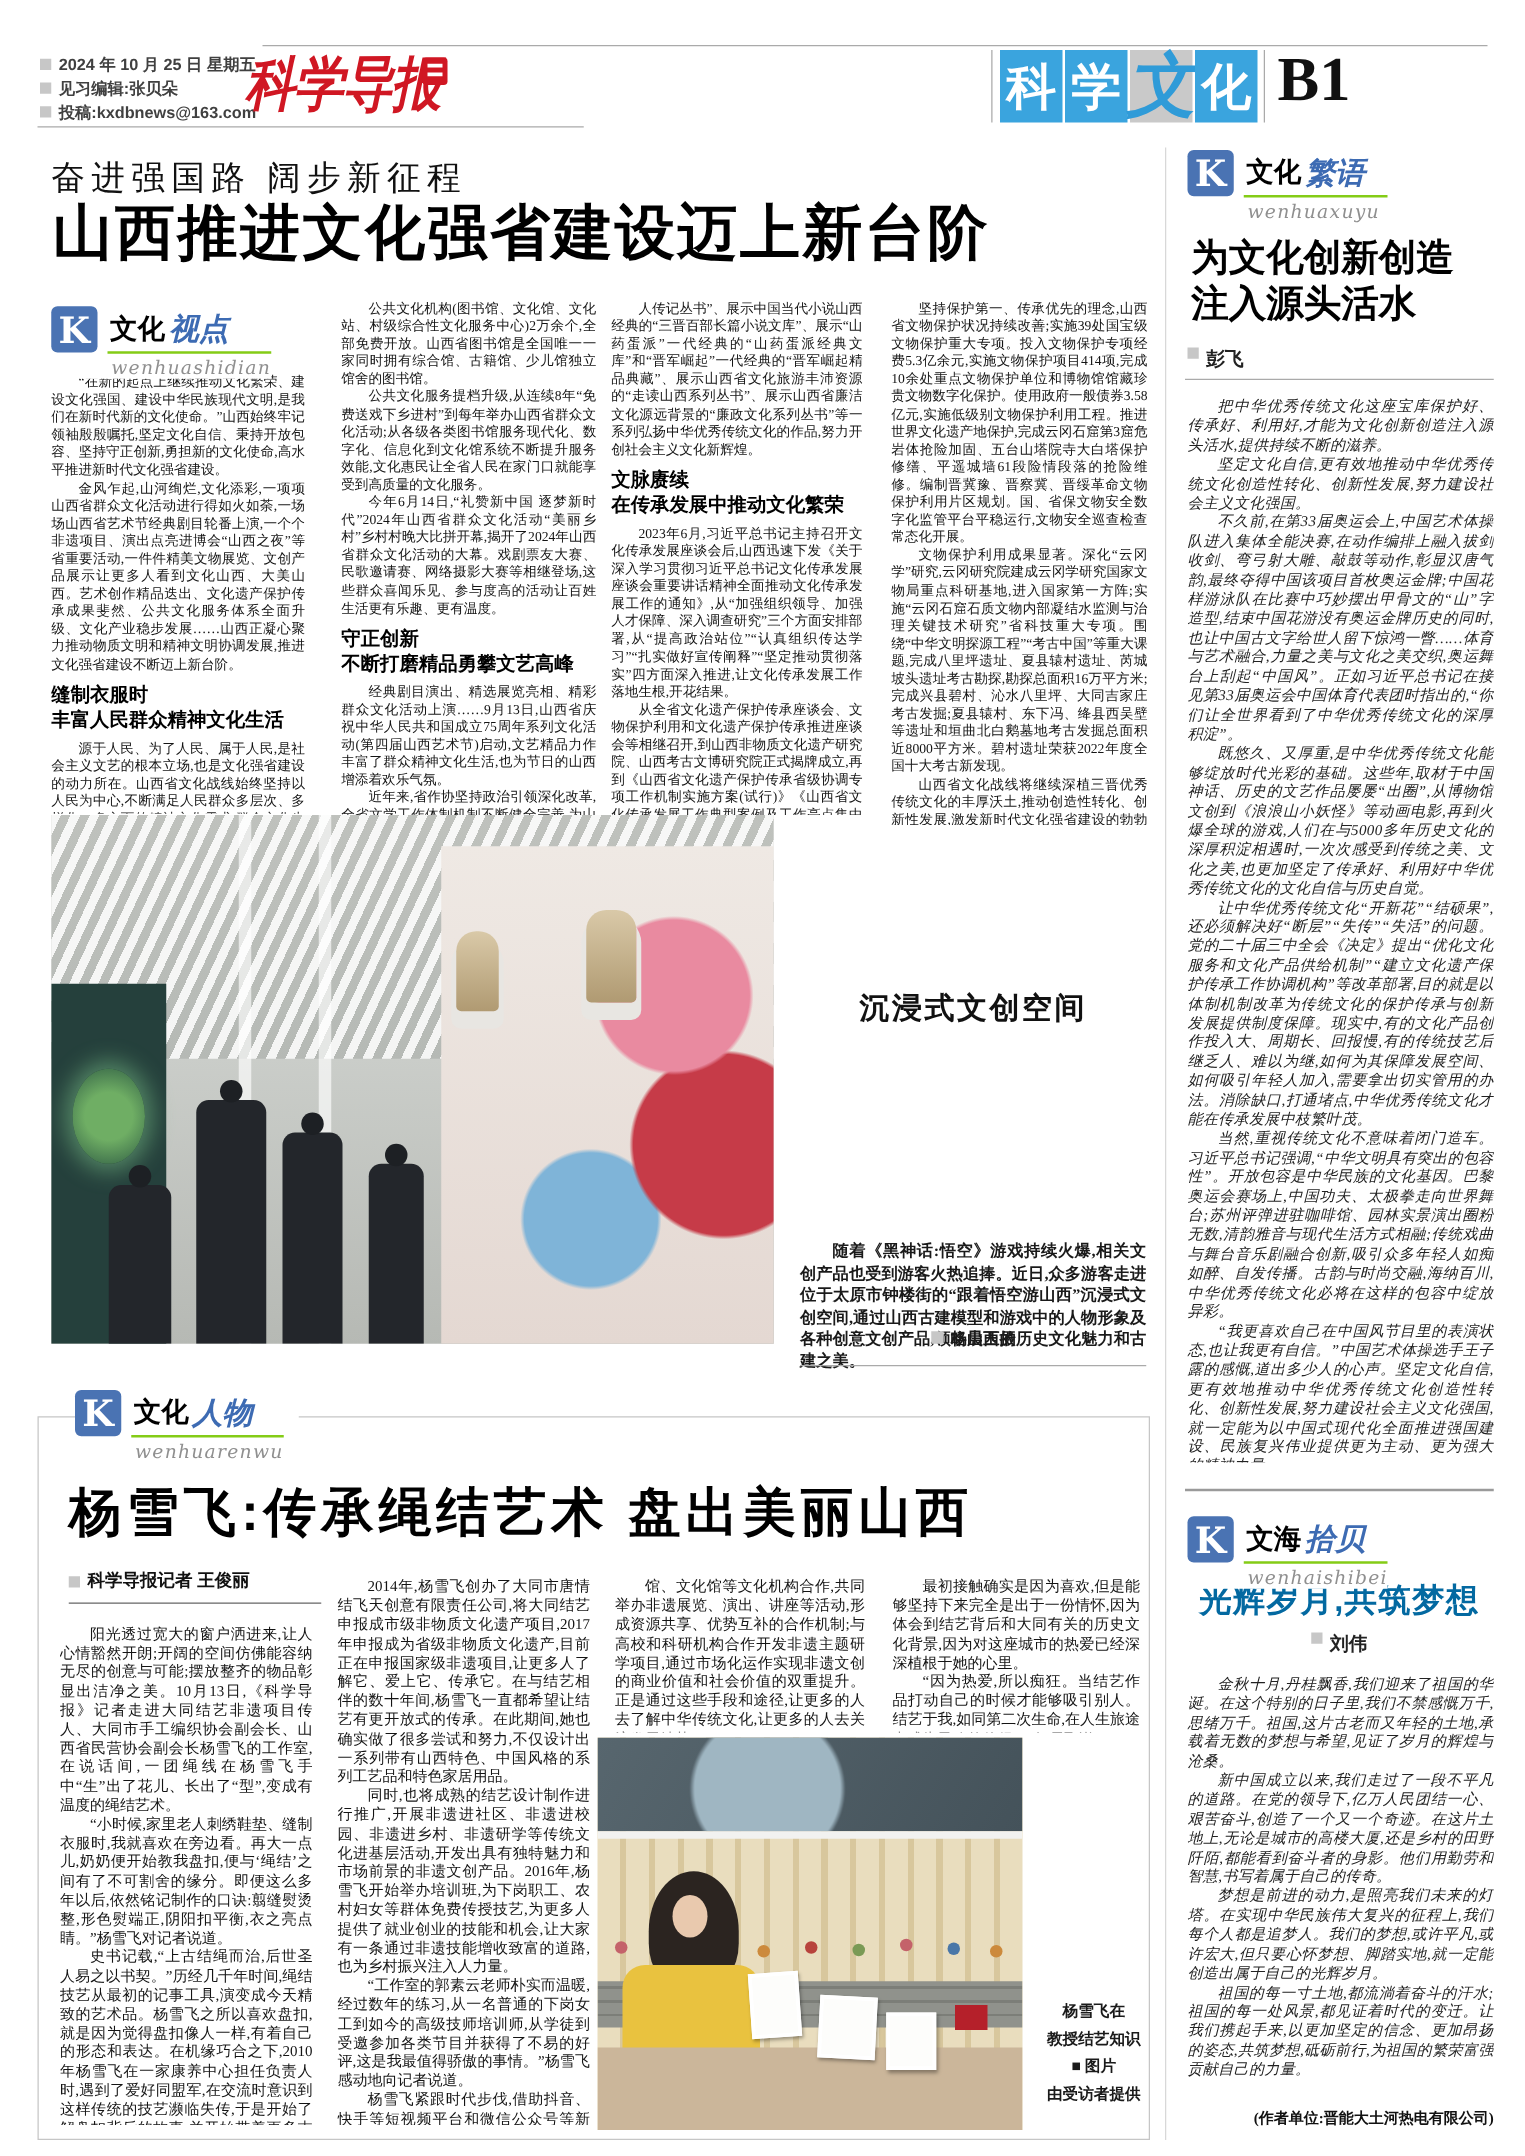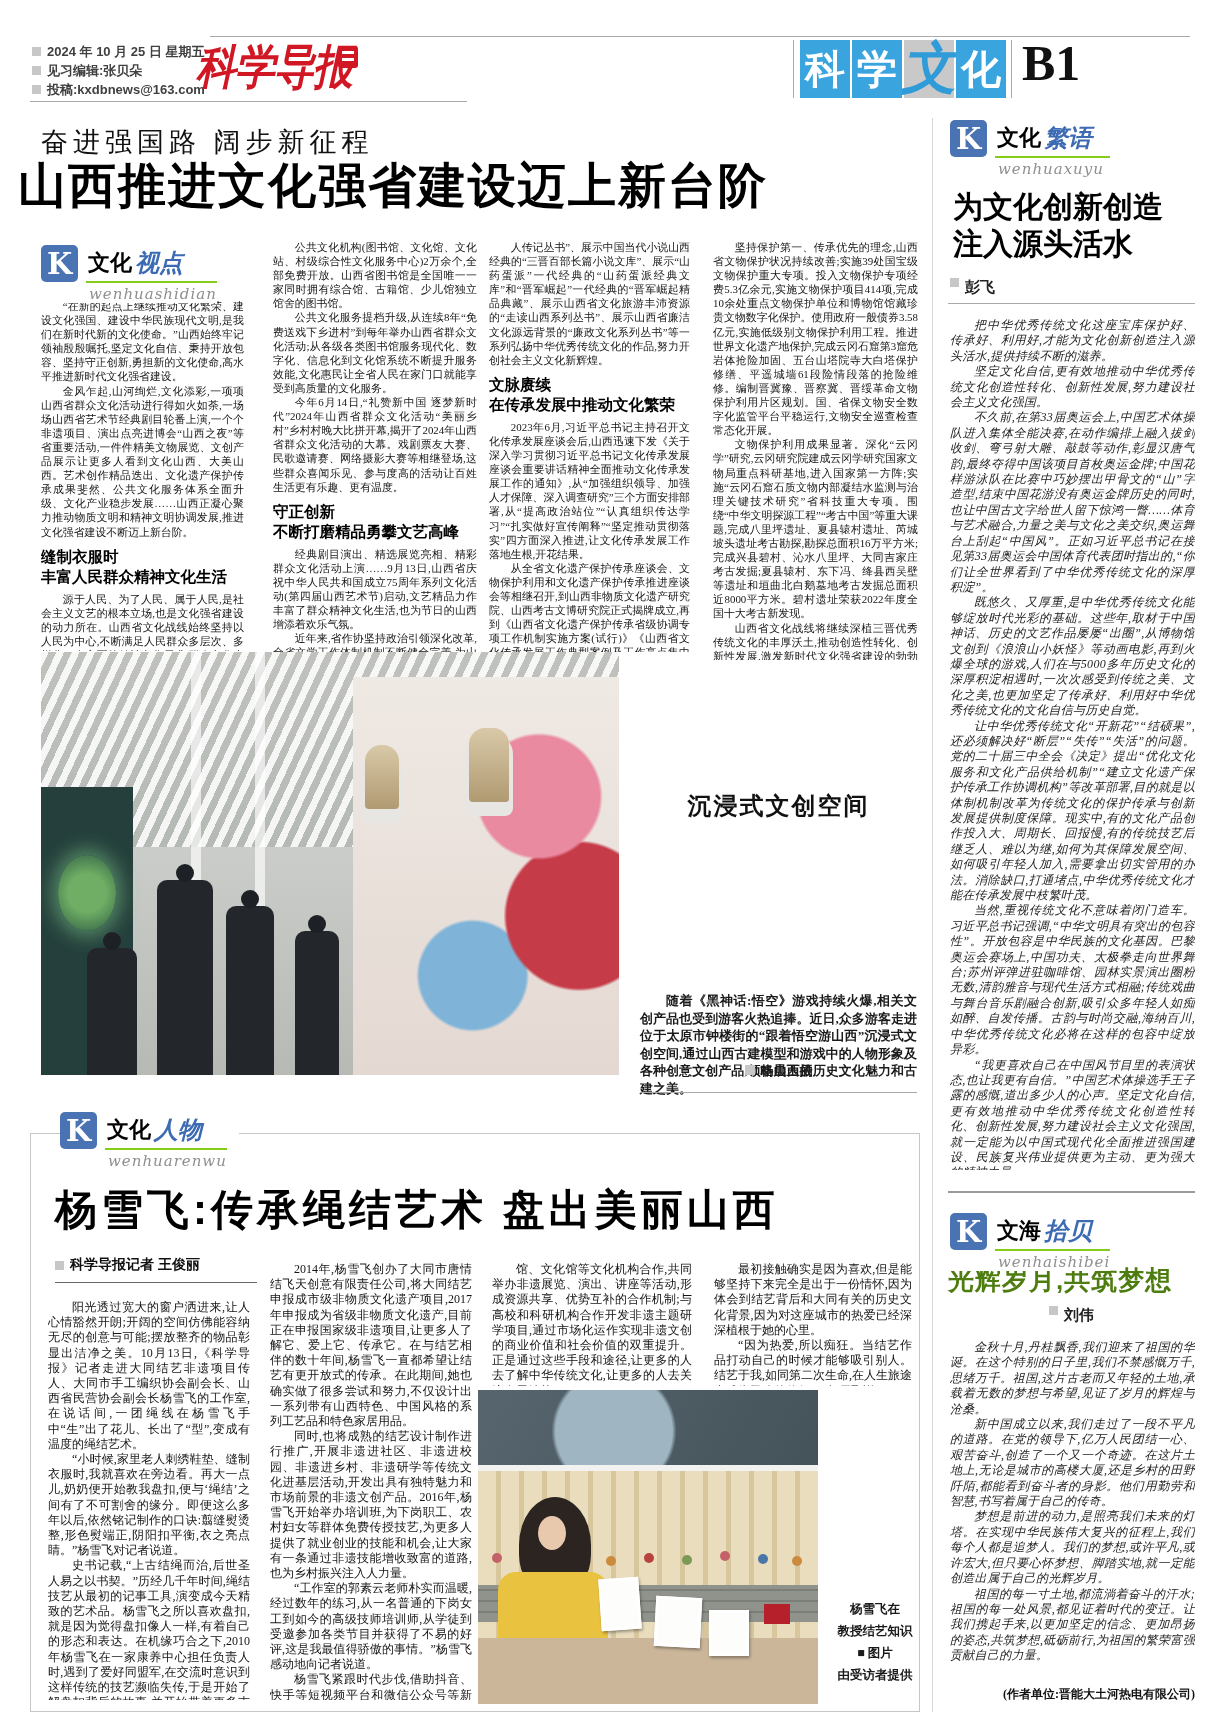--- a/index.html
+++ b/index.html
@@ -39,21 +39,21 @@
   .feat .para{font-size:12px;line-height:15.2px;}
   .col-h{font:bold 15.5px/20px "Liberation Sans",sans-serif;color:#000;margin:8px 0 5px;text-indent:0;text-align:left;}
   
   .cap-title{font:bold 24px "Liberation Sans",sans-serif;letter-spacing:2px;text-align:center;color:#111;}
   .cap-para{font:bold 13px/17.6px "Liberation Serif",serif;text-indent:2em;text-align:justify;color:#1a1a1a;}
   .cap-credit{font:bold 13px "Liberation Serif",serif;color:#1a1a1a;text-align:center;}
   .cap-credit .sq{width:10px;height:10px;}
   
   .essay .para{font-style:italic;font-size:12px;line-height:15.4px;letter-spacing:.3px;color:#222;}
   .e-title{font:800 30px/37px "Liberation Sans",sans-serif;color:#000;}
-  .e-title2{font:800 26px/32px "Liberation Sans",sans-serif;color:#4d7c0f;text-align:left;letter-spacing:1px;}
+  .e-title2{font:800 26px/32px "Liberation Sans",sans-serif;color:#0369a1;text-align:center;letter-spacing:1px;}
   .author{display:flex;align-items:flex-start;font:bold 15px "Liberation Sans",sans-serif;color:#222;}
   .author.center{justify-content:center;}
   .source{font:bold 12px "Liberation Serif",serif;text-align:right;color:#111;}
   
   .pbox{border:1px solid #c6c6c6;}
   .byline{display:flex;align-items:center;font:bold 14px "Liberation Sans",sans-serif;color:#111;
           border-bottom:1px solid #666;padding-bottom:8px;}
   .cap-line{font:bold 12.5px/22px "Liberation Serif",serif;text-align:center;color:#1a1a1a;}
   
   .ph{position:absolute;overflow:hidden;}
@@ -118,21 +118,21 @@
   <div class="abs tiles" style="left:800px;top:40px;">
     <div class="tile">科</div>
     <div class="tile">学</div>
     <div class="tile gray">文</div>
     <div class="tile">化</div>
   </div>
   <div class="abs rule" style="left:1011px;top:40px;width:1px;height:58px;"></div>
   <div class="abs pageno" style="left:1022px;top:34px;">B1</div>
 
   <div class="abs kicker" style="left:41px;top:124px;">奋进强国路  阔步新征程</div>
-  <div class="abs headline1" style="left:18px;top:154px;text-align:right;">山西推进文化强省建设迈上新台阶</div>
+  <div class="abs headline1" style="left:42px;top:154px;text-align:right;">山西推进文化强省建设迈上新台阶</div>
 
   <div class="abs badge" style="left:41px;top:245px;">
     <div class="kbox">K</div>
     <div class="bright">
       <div class="blabels">
           <span class="b1">文化</span>
           <span class="b2">视点</span>
         </div>
       <div class="bpy">wenhuashidian</div>
     </div>

